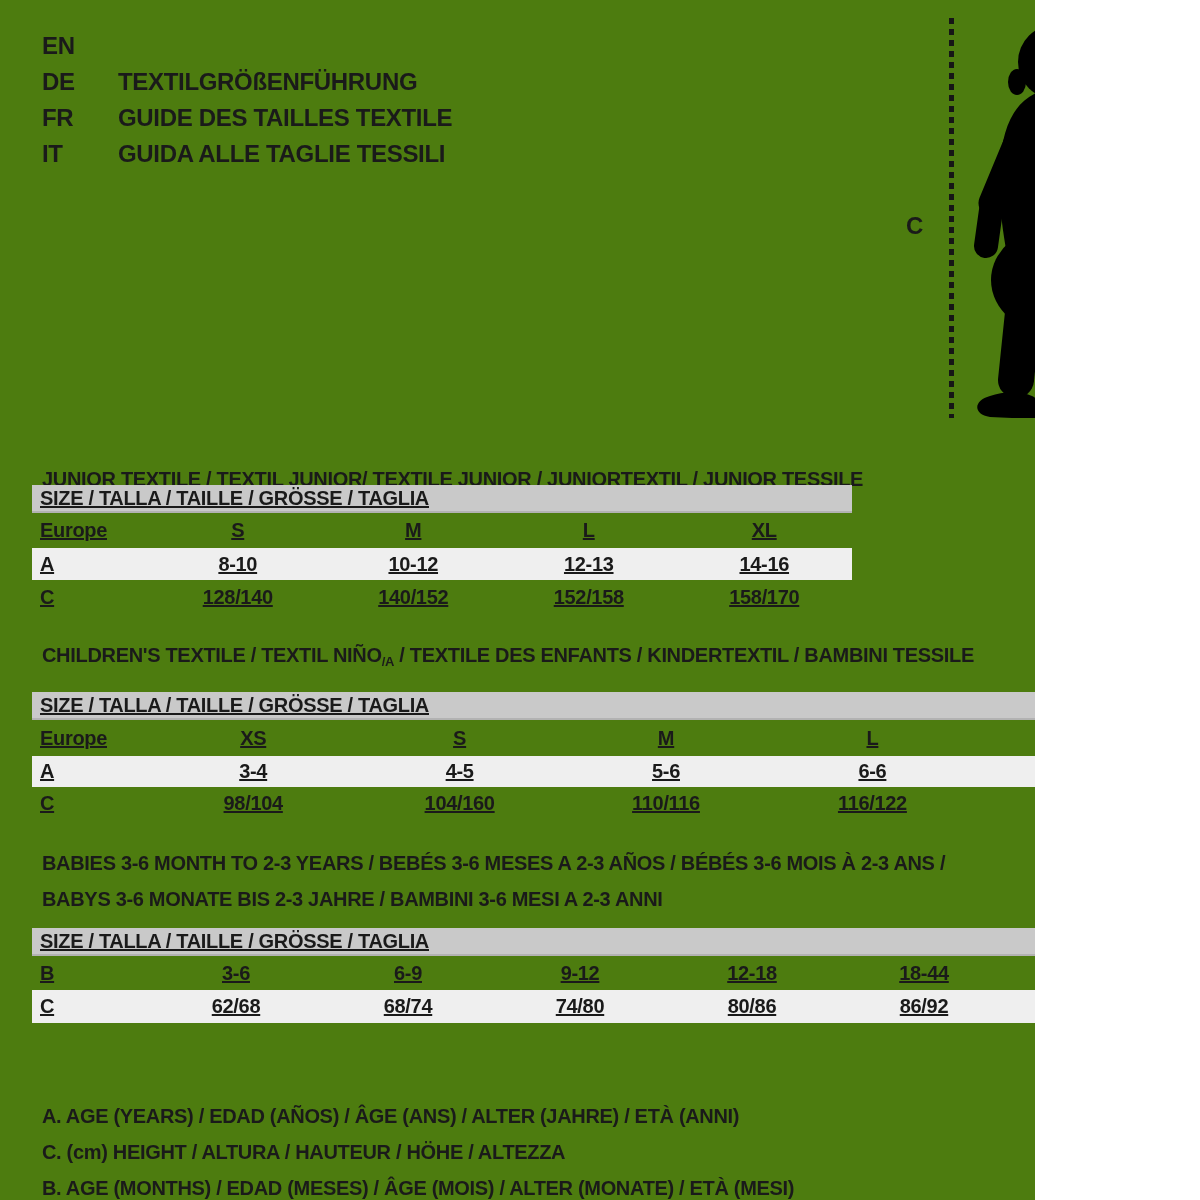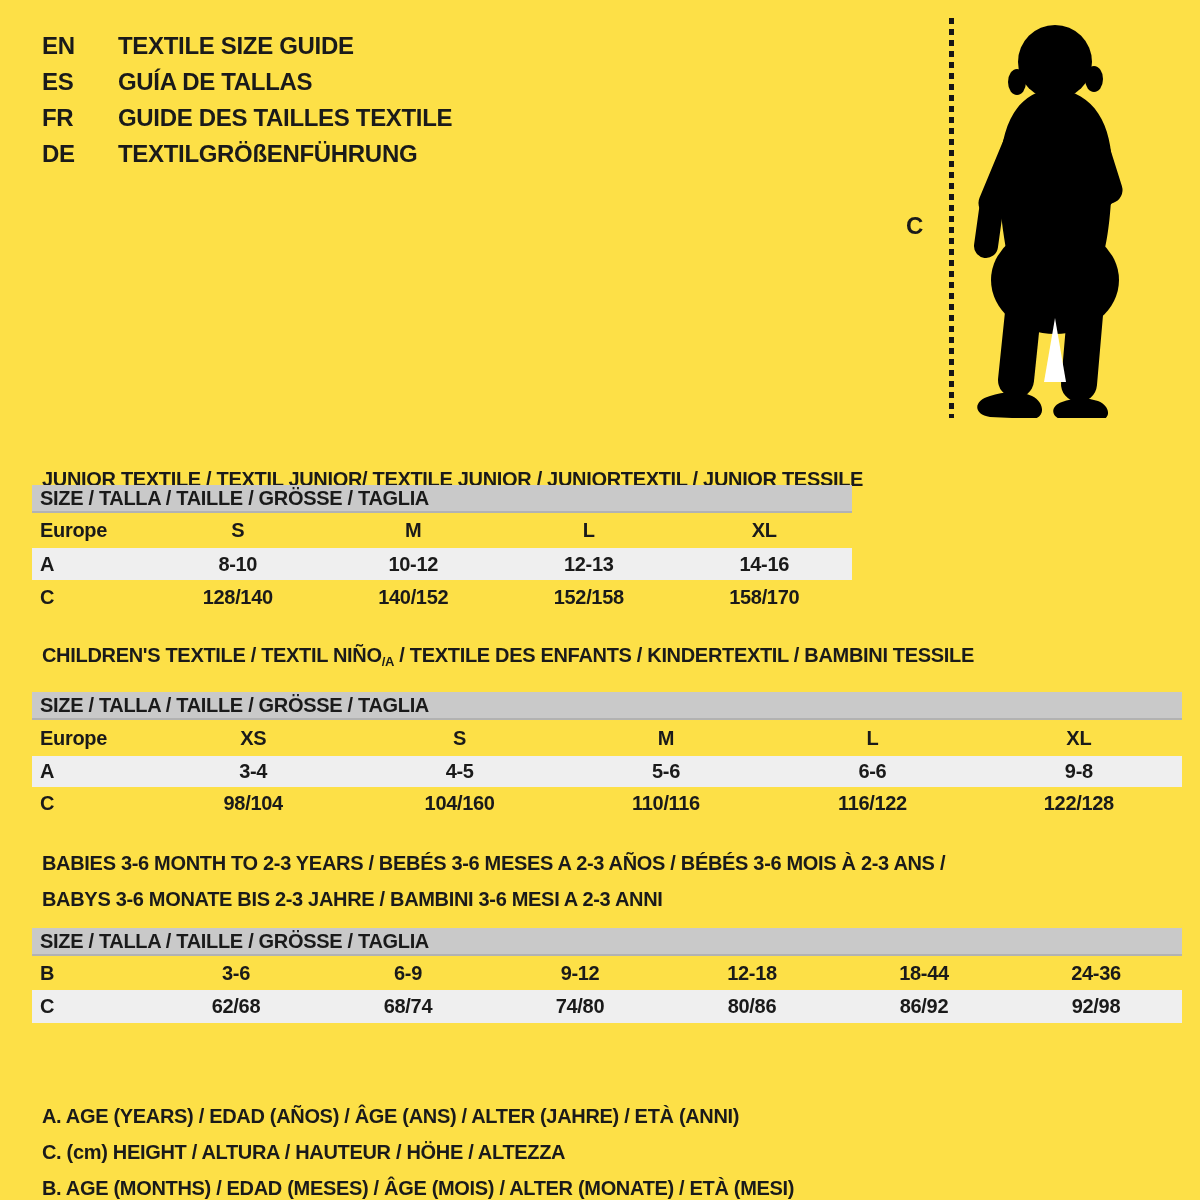--- a/index.html
+++ b/index.html
@@ -1,70 +1,69 @@
 <!DOCTYPE html>
 <html><head>
 <meta charset="utf-8">
 <style>
   html,body{margin:0;padding:0;background:#ffffff;}
   .canvas{
-    position:relative;width:1200px;height:1200px;background:#fde047;
+    position:relative;width:1035px;height:1200px;background:#4d7c0f;
     font-family:"Liberation Sans","DejaVu Sans",sans-serif;
     color:#1a1a1a;font-weight:700;letter-spacing:-0.02em;overflow:hidden;
   }
   
   .lang-list{position:absolute;left:42px;top:28px;}
   .lang-row{display:flex;height:36px;align-items:center;font-size:24px;}
   .lang-code{width:76px;flex:0 0 76px;}
   .lang-title{white-space:nowrap;}
   
   .measure-line{
     position:absolute;left:949px;top:18px;width:5px;height:400px;
     background:repeating-linear-gradient(to bottom,#161616 0 6px,transparent 6px 11px);
   }
   .measure-label{position:absolute;left:906px;top:212px;font-size:24px;}
   .baby-svg{position:absolute;left:962px;top:18px;width:180px;height:400px;}
   
   .sec-title{position:absolute;left:42px;font-size:20px;white-space:nowrap;}
   .sub{font-size:13px;vertical-align:-4px;}
   
-  .tbl{position:absolute;left:32px;}
+  .tbl{position:absolute;left:32px;text-decoration:underline;}
   .tbl-head{
     background:#c9c9c9;border-bottom:2px solid #b2b2b2;height:26px;
     display:flex;align-items:center;padding-left:8px;font-size:20px;
   }
   .row{display:flex;align-items:center;font-size:20px;}
   .row.alt{background:#efefef;}
   .row .lbl{flex:0 0 110px;padding-left:8px;}
   .row .cell{flex:1 1 0;text-align:center;}
   
   .legend{position:absolute;left:42px;top:1098px;}
   .legend-line{height:36px;display:flex;align-items:center;font-size:20px;white-space:nowrap;}
 </style>
 </head>
 <body>
 
 <div class="canvas">
 
   <div class="lang-list">
     <div class="lang-row">
       <span class="lang-code">EN</span>
-      <span class="lang-title">TEXTILE SIZE GUIDE</span>
     </div>
     <div class="lang-row">
-      <span class="lang-code">ES</span>
-      <span class="lang-title">GUÍA DE TALLAS</span>
+      <span class="lang-code">DE</span>
+      <span class="lang-title">TEXTILGRÖßENFÜHRUNG</span>
     </div>
     <div class="lang-row">
       <span class="lang-code">FR</span>
       <span class="lang-title">GUIDE DES TAILLES TEXTILE</span>
     </div>
     <div class="lang-row">
-      <span class="lang-code">DE</span>
-      <span class="lang-title">TEXTILGRÖßENFÜHRUNG</span>
+      <span class="lang-code">IT</span>
+      <span class="lang-title">GUIDA ALLE TAGLIE TESSILI</span>
     </div>
   </div>
 
   <div class="measure-line"></div>
   <div class="measure-label">C</div>
   <svg class="baby-svg" viewBox="0 0 180 400" aria-hidden="true">
     <g fill="#000000" stroke="none">
       <circle cx="93" cy="44" r="37"></circle>
       <ellipse cx="55" cy="64" rx="9" ry="13"></ellipse>
       <ellipse cx="132" cy="61" rx="9" ry="13"></ellipse>

